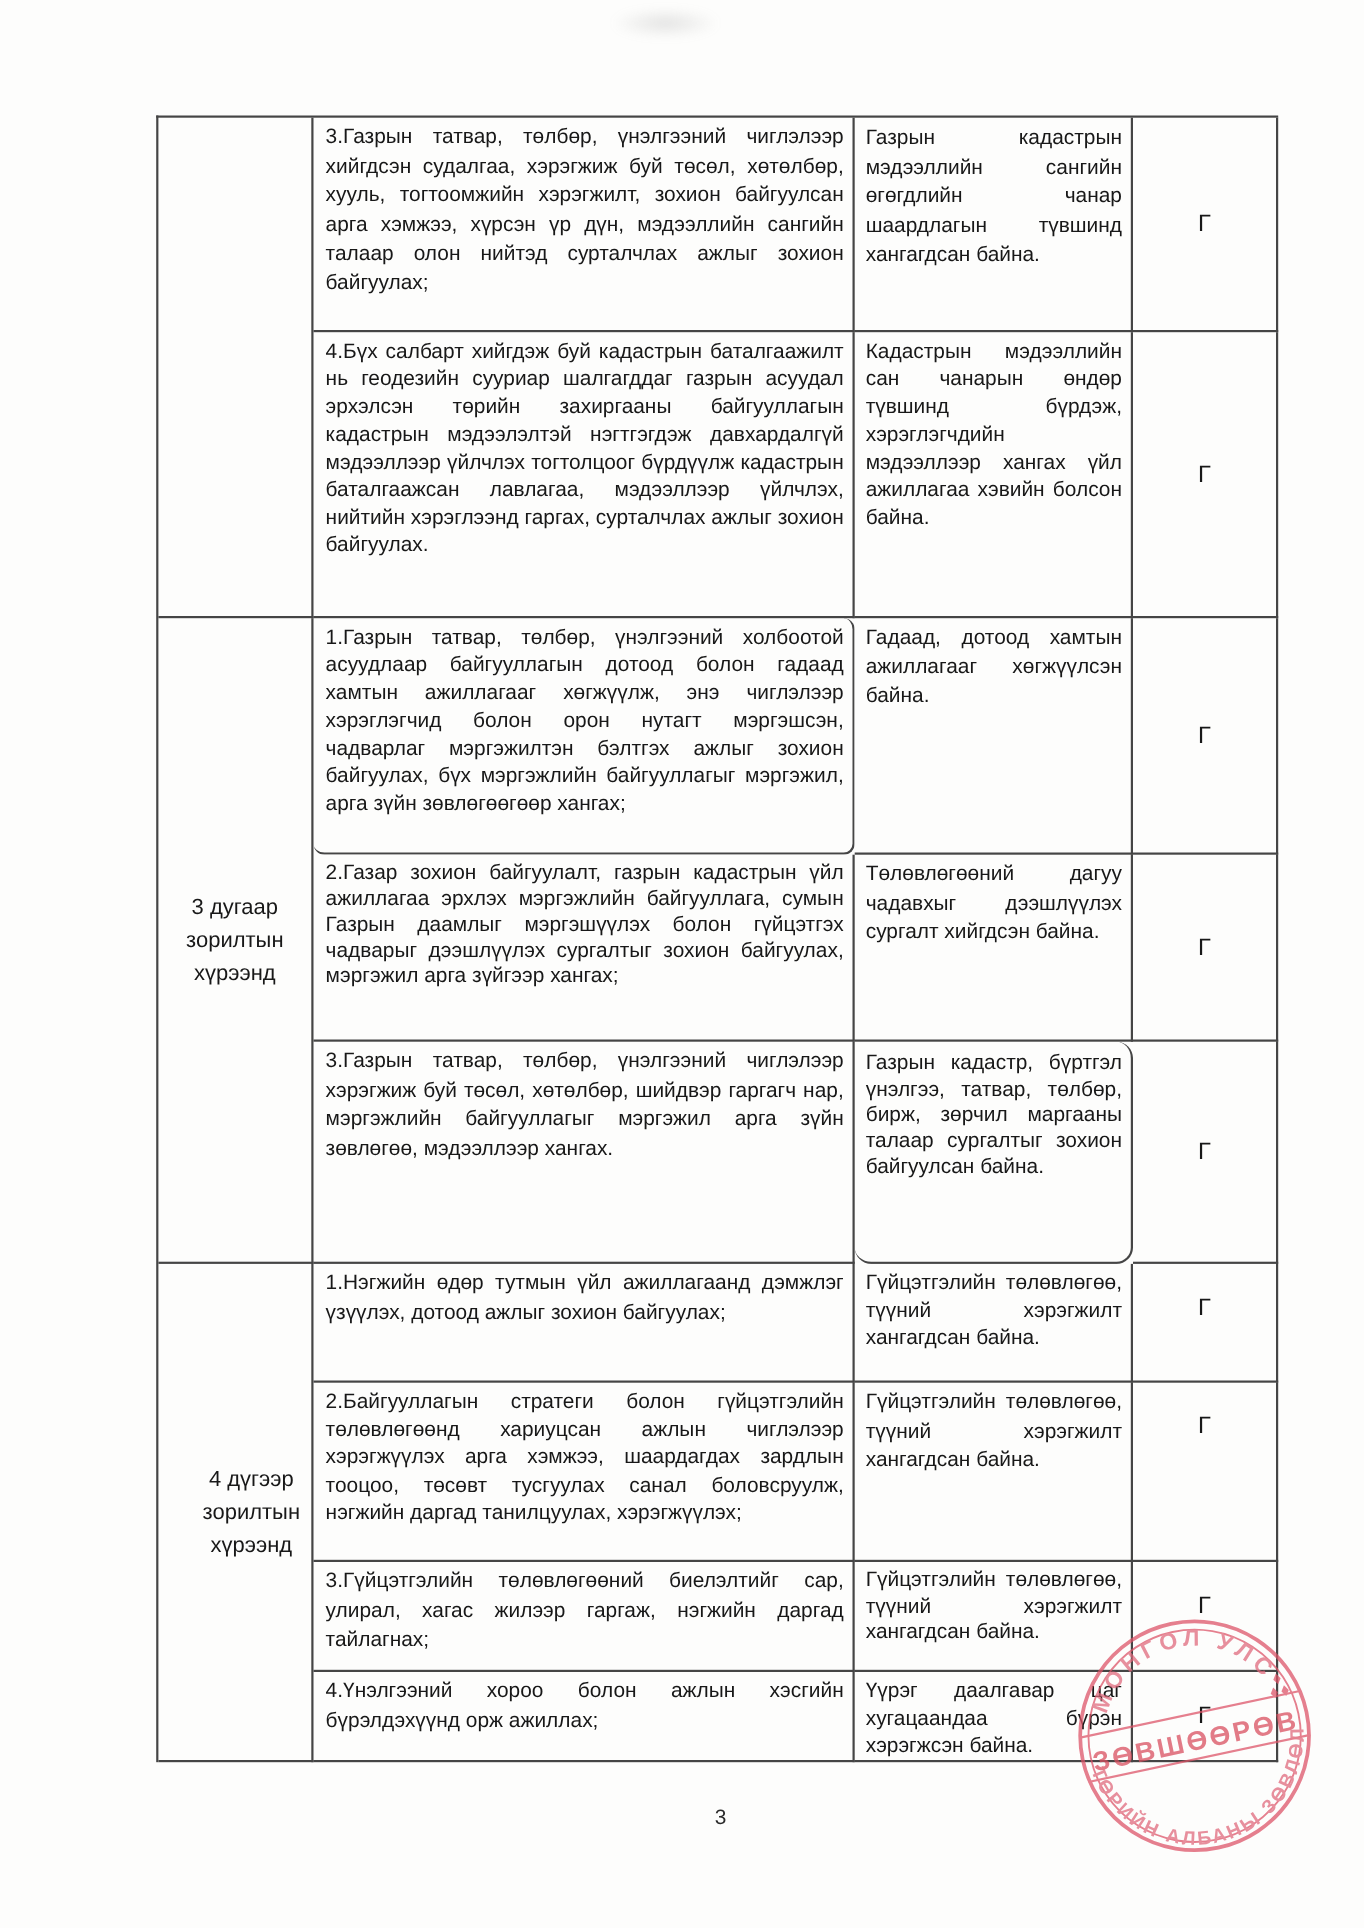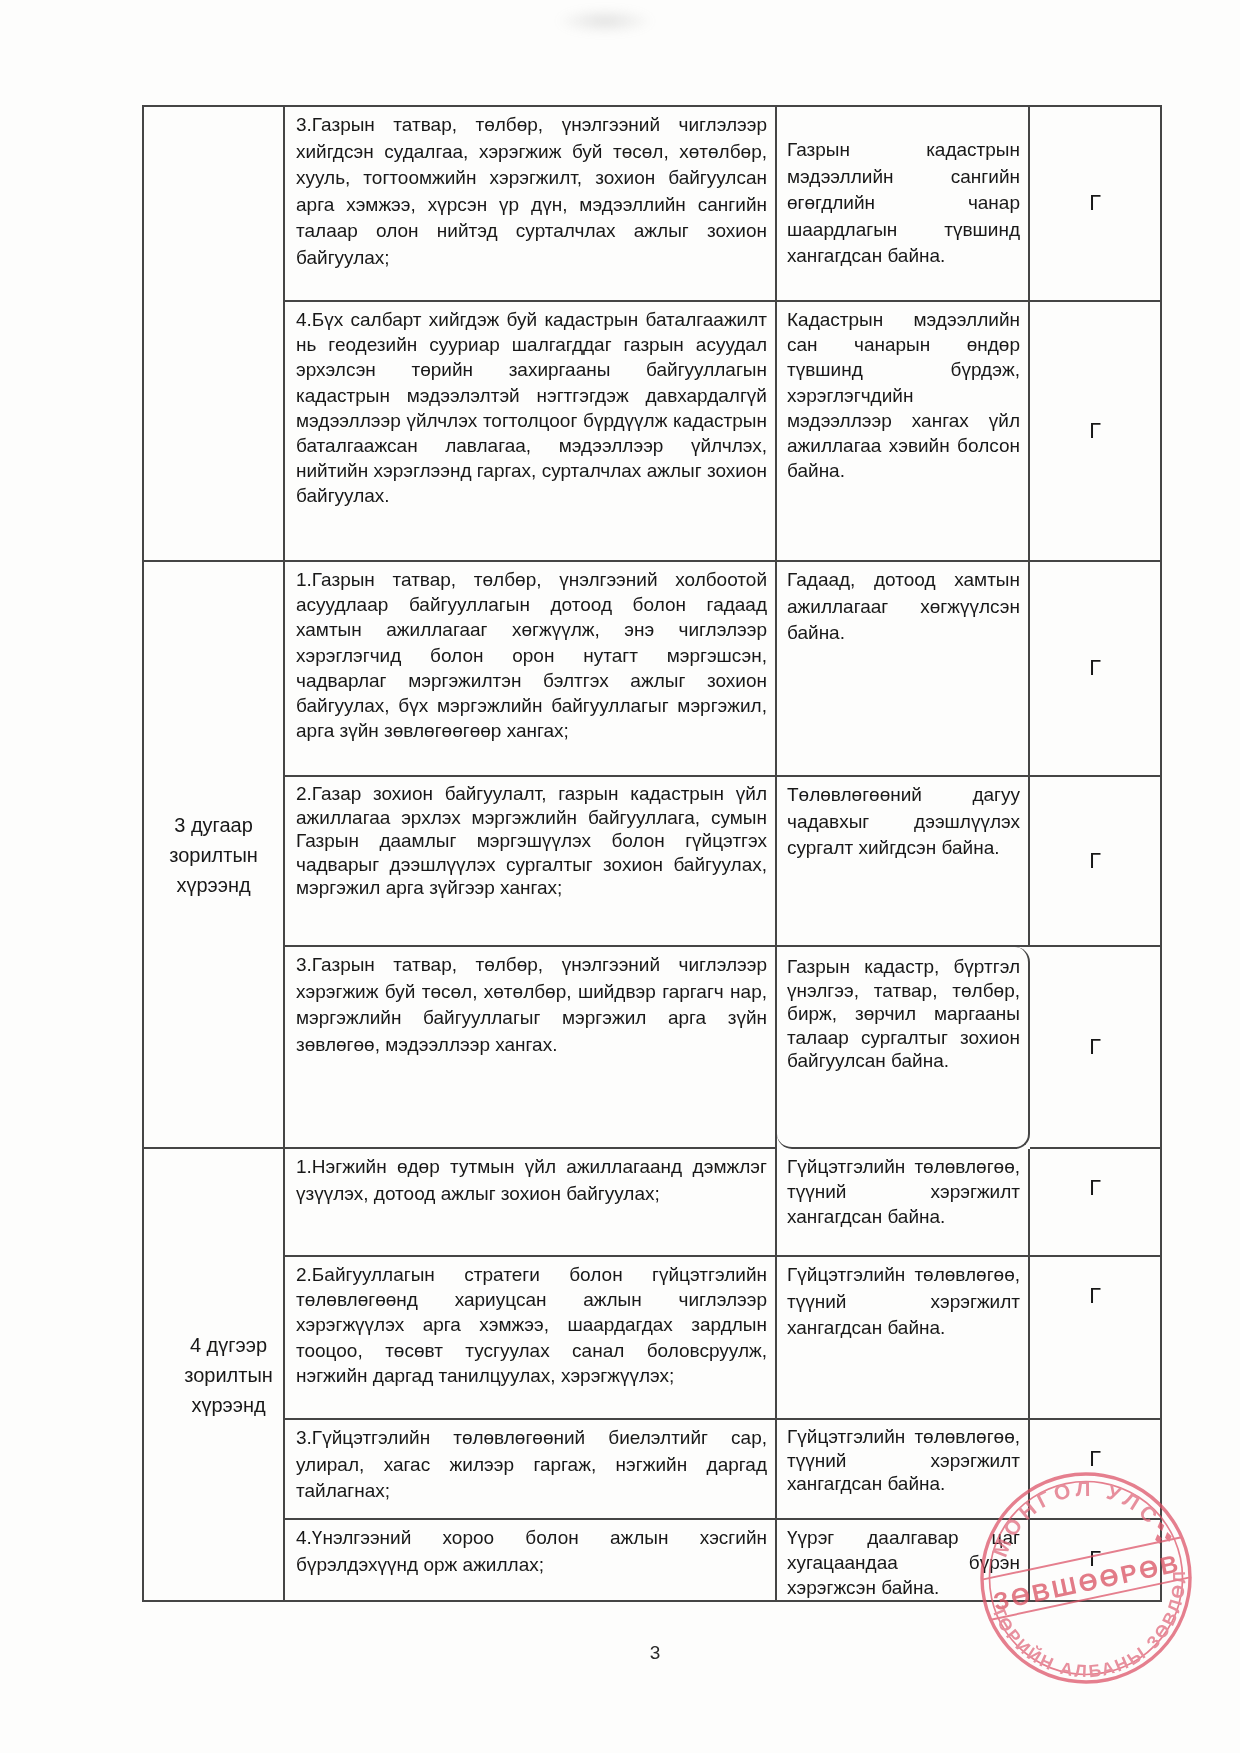--- a/index.html
+++ b/index.html
@@ -29,21 +29,21 @@
   .c-task   { padding:5px 8px 3px 11px; text-align:justify; }
   .c-result { padding:5px 8px 3px 10px; text-align:justify; }
   .c-grade  { display:flex; align-items:center; justify-content:center; font-size:21.5px; }
   .g-top    { align-items:flex-start; padding-top:26px; }
   .c-label  {
     display:flex; align-items:center; justify-content:center;
     text-align:center; font-size:20px; line-height:30px; padding:4px;
   }
   .lh-tight  { line-height:25.2px; }
   .lh-xtight { line-height:23.6px; }
-  .pt-16 { padding-top:30px; }
+  .pt-16 { padding-top:6px; }
   .pt-12 { }
   .pt-62 { }
   .pt-32 { }
   .pt-8  { padding-top:8px;border-radius:15px; }
   .page-number {
     position:absolute; left:640px; top:1642px; width:30px; text-align:center;
     font-size:19px; color:#2a2a2a;
   }
   .stamp {
     position:absolute; left:960px; top:1452px; opacity:.74;
@@ -65,21 +65,21 @@
     <div class="cell c-label" style="grid-area:6 / 1 / span 4 / auto;padding-left:34px;">4 дүгээр зорилтын хүрээнд</div>
 
     <div class="cell c-task" style="grid-area:1 / 2;">3.Газрын татвар, төлбөр, үнэлгээний чиглэлээр хийгдсэн судалгаа, хэрэгжиж буй төсөл, хөтөлбөр, хууль, тогтоомжийн хэрэгжилт, зохион байгуулсан арга хэмжээ, хүрсэн үр дүн, мэдээллийн сангийн талаар олон нийтэд сурталчлах ажлыг зохион байгуулах;</div>
     <div class="cell c-result pt-16" style="grid-area:1 / 3;">Газрын кадастрын мэдээллийн сангийн өгөгдлийн чанар шаардлагын түвшинд хангагдсан байна.</div>
     <div class="cell c-grade" style="grid-area:1 / 4;">Г</div>
 
     <div class="cell c-task lh-tight" style="grid-area:2 / 2;">4.Бүх салбарт хийгдэж буй кадастрын баталгаажилт нь геодезийн сууриар шалгагддаг газрын асуудал эрхэлсэн төрийн захиргааны байгууллагын кадастрын мэдээлэлтэй нэгтгэгдэж давхардалгүй мэдээллээр үйлчлэх тогтолцоог бүрдүүлж кадастрын баталгаажсан лавлагаа, мэдээллээр үйлчлэх, нийтийн хэрэглээнд гаргах, сурталчлах ажлыг зохион байгуулах.</div>
     <div class="cell c-result lh-tight" style="grid-area:2 / 3;">Кадастрын мэдээллийн сан чанарын өндөр түвшинд бүрдэж, хэрэглэгчдийн мэдээллээр хангах үйл ажиллагаа хэвийн болсон байна.</div>
     <div class="cell c-grade" style="grid-area:2 / 4;">Г</div>
 
-    <div class="cell c-task lh-tight" style="grid-area:3 / 2;">1.Газрын татвар, төлбөр, үнэлгээний холбоотой асуудлаар байгууллагын дотоод болон гадаад хамтын ажиллагааг хөгжүүлж, энэ чиглэлээр хэрэглэгчид болон орон нутагт мэргэшсэн, чадварлаг мэргэжилтэн бэлтгэх ажлыг зохион байгуулах, бүх мэргэжлийн байгууллагыг мэргэжил, арга зүйн зөвлөгөөгөөр хангах;</div>
+    <div class="cell c-task lh-tight" style="grid-area:3 / 2;border-radius:10px;">1.Газрын татвар, төлбөр, үнэлгээний холбоотой асуудлаар байгууллагын дотоод болон гадаад хамтын ажиллагааг хөгжүүлж, энэ чиглэлээр хэрэглэгчид болон орон нутагт мэргэшсэн, чадварлаг мэргэжилтэн бэлтгэх ажлыг зохион байгуулах, бүх мэргэжлийн байгууллагыг мэргэжил, арга зүйн зөвлөгөөгөөр хангах;</div>
     <div class="cell c-result pt-62" style="grid-area:3 / 3;">Гадаад, дотоод хамтын ажиллагааг хөгжүүлсэн байна.</div>
     <div class="cell c-grade" style="grid-area:3 / 4;">Г</div>
 
     <div class="cell c-task lh-xtight" style="grid-area:4 / 2;">2.Газар зохион байгуулалт, газрын кадастрын үйл ажиллагаа эрхлэх мэргэжлийн байгууллага, сумын Газрын даамлыг мэргэшүүлэх болон гүйцэтгэх чадварыг дээшлүүлэх сургалтыг зохион байгуулах, мэргэжил арга зүйгээр хангах;</div>
     <div class="cell c-result pt-12" style="grid-area:4 / 3;">Төлөвлөгөөний дагуу чадавхыг дээшлүүлэх сургалт хийгдсэн байна.</div>
     <div class="cell c-grade" style="grid-area:4 / 4;">Г</div>
 
     <div class="cell c-task pt-32" style="grid-area:5 / 2;">3.Газрын татвар, төлбөр, үнэлгээний чиглэлээр хэрэгжиж буй төсөл, хөтөлбөр, шийдвэр гаргагч нар, мэргэжлийн байгууллагыг мэргэжил арга зүйн зөвлөгөө, мэдээллээр хангах.</div>
     <div class="cell c-result lh-xtight pt-8" style="grid-area:5 / 3;">Газрын кадастр, бүртгэл үнэлгээ, татвар, төлбөр, бирж, зөрчил маргааны талаар сургалтыг зохион байгуулсан байна.</div>
     <div class="cell c-grade" style="grid-area:5 / 4;">Г</div>

